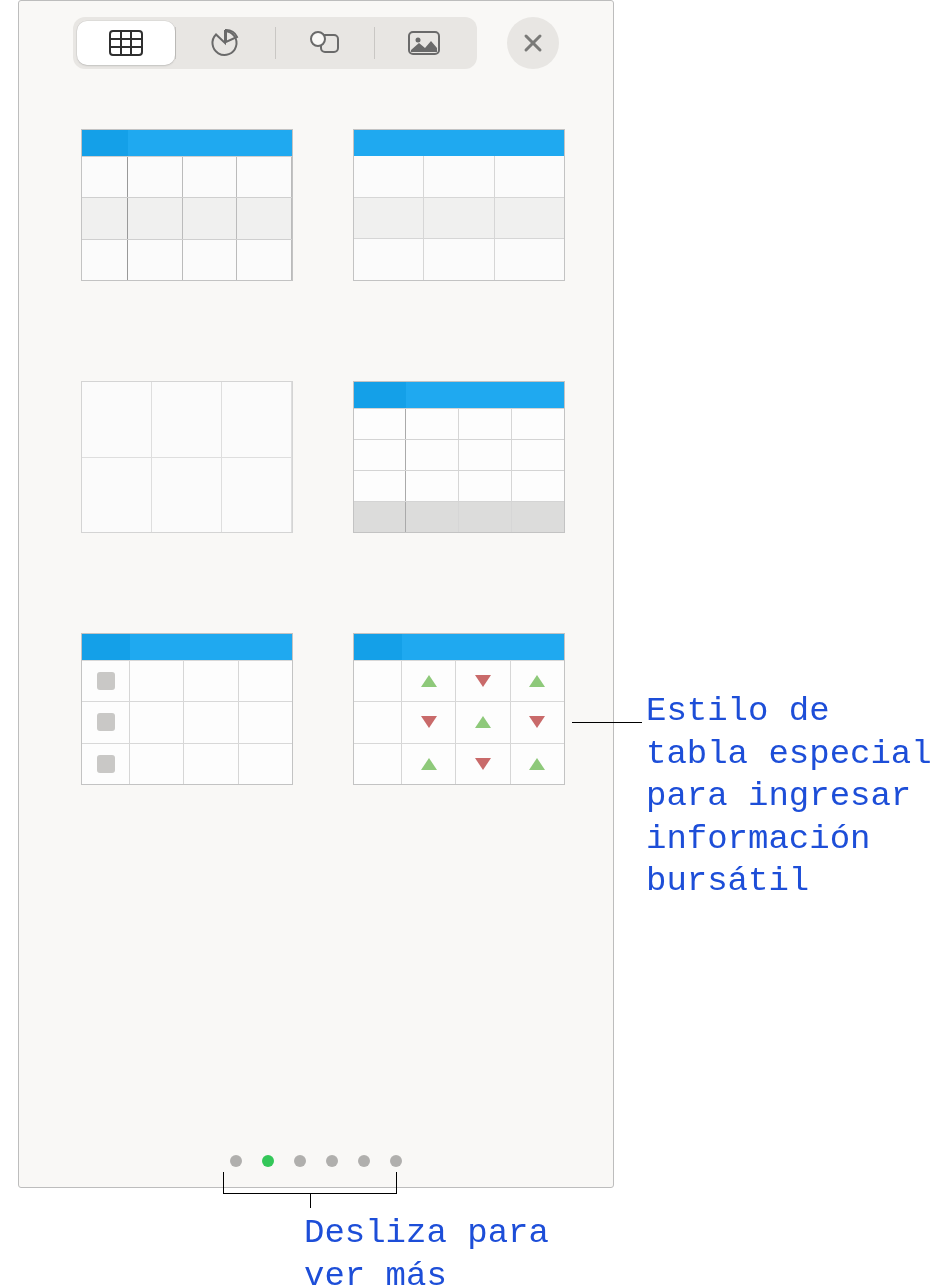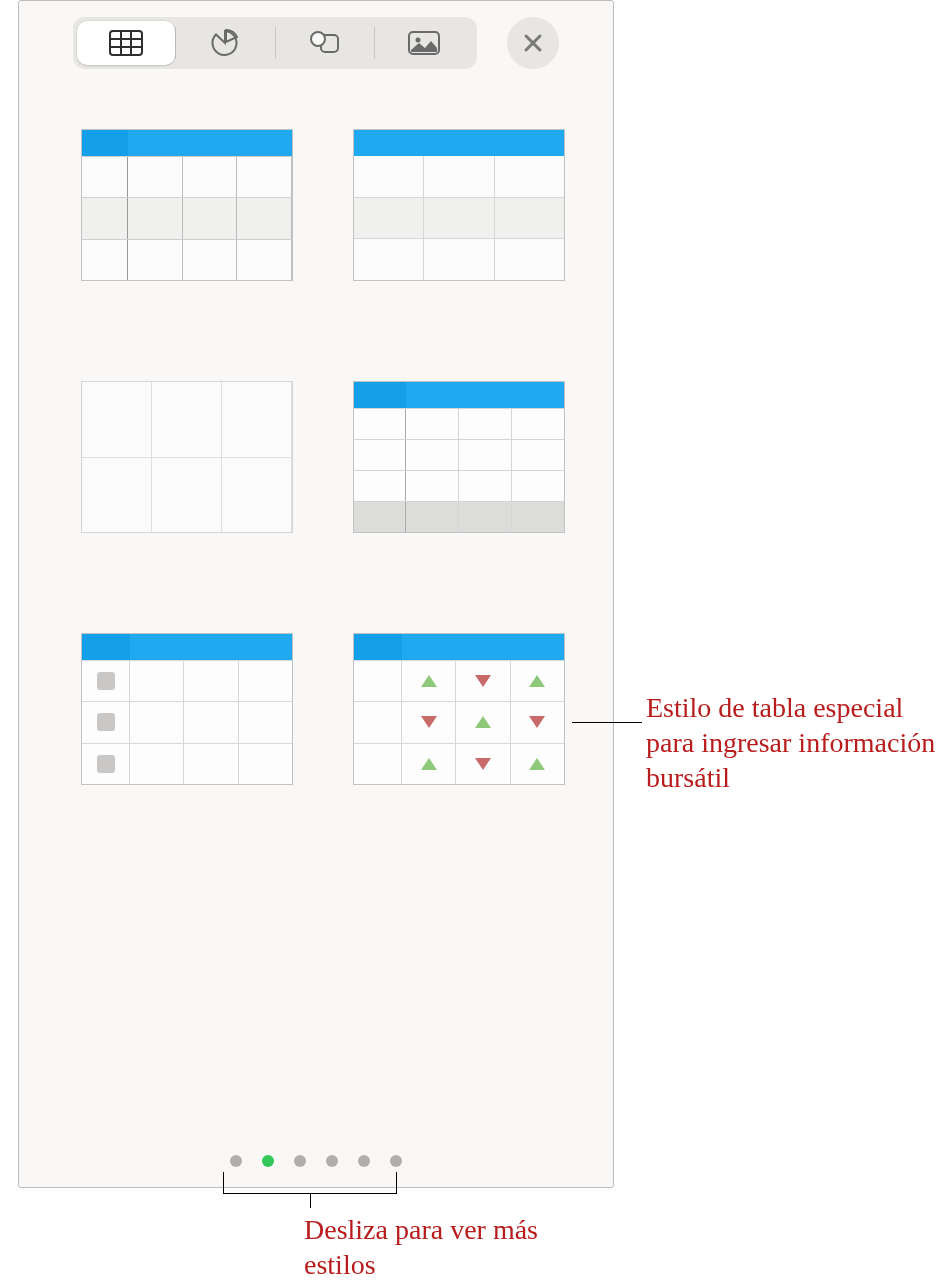--- a/index.html
+++ b/index.html
@@ -171,24 +171,24 @@
     gap:20px;
   }
   .dot {
     width:12px; height:12px; border-radius:6px; background:#b0afad; cursor:pointer;
   }
   .dot.active { background:#34c759; }
 
   
   .callout {
     position:absolute;
-    font-size:28px;
+    font-size:34px;
     line-height:1.25;
-    color:#b91c1c;
-    font-family: Liberation Serif, serif;
+    color:#1d4ed8;
+    font-family: Liberation Mono, monospace;
   }
 
   .callout1 {
     left: 646px;
     top: 690px;
     width: 300px;
   }
   .callout1-lead {
     position:absolute;
     left:572px;

